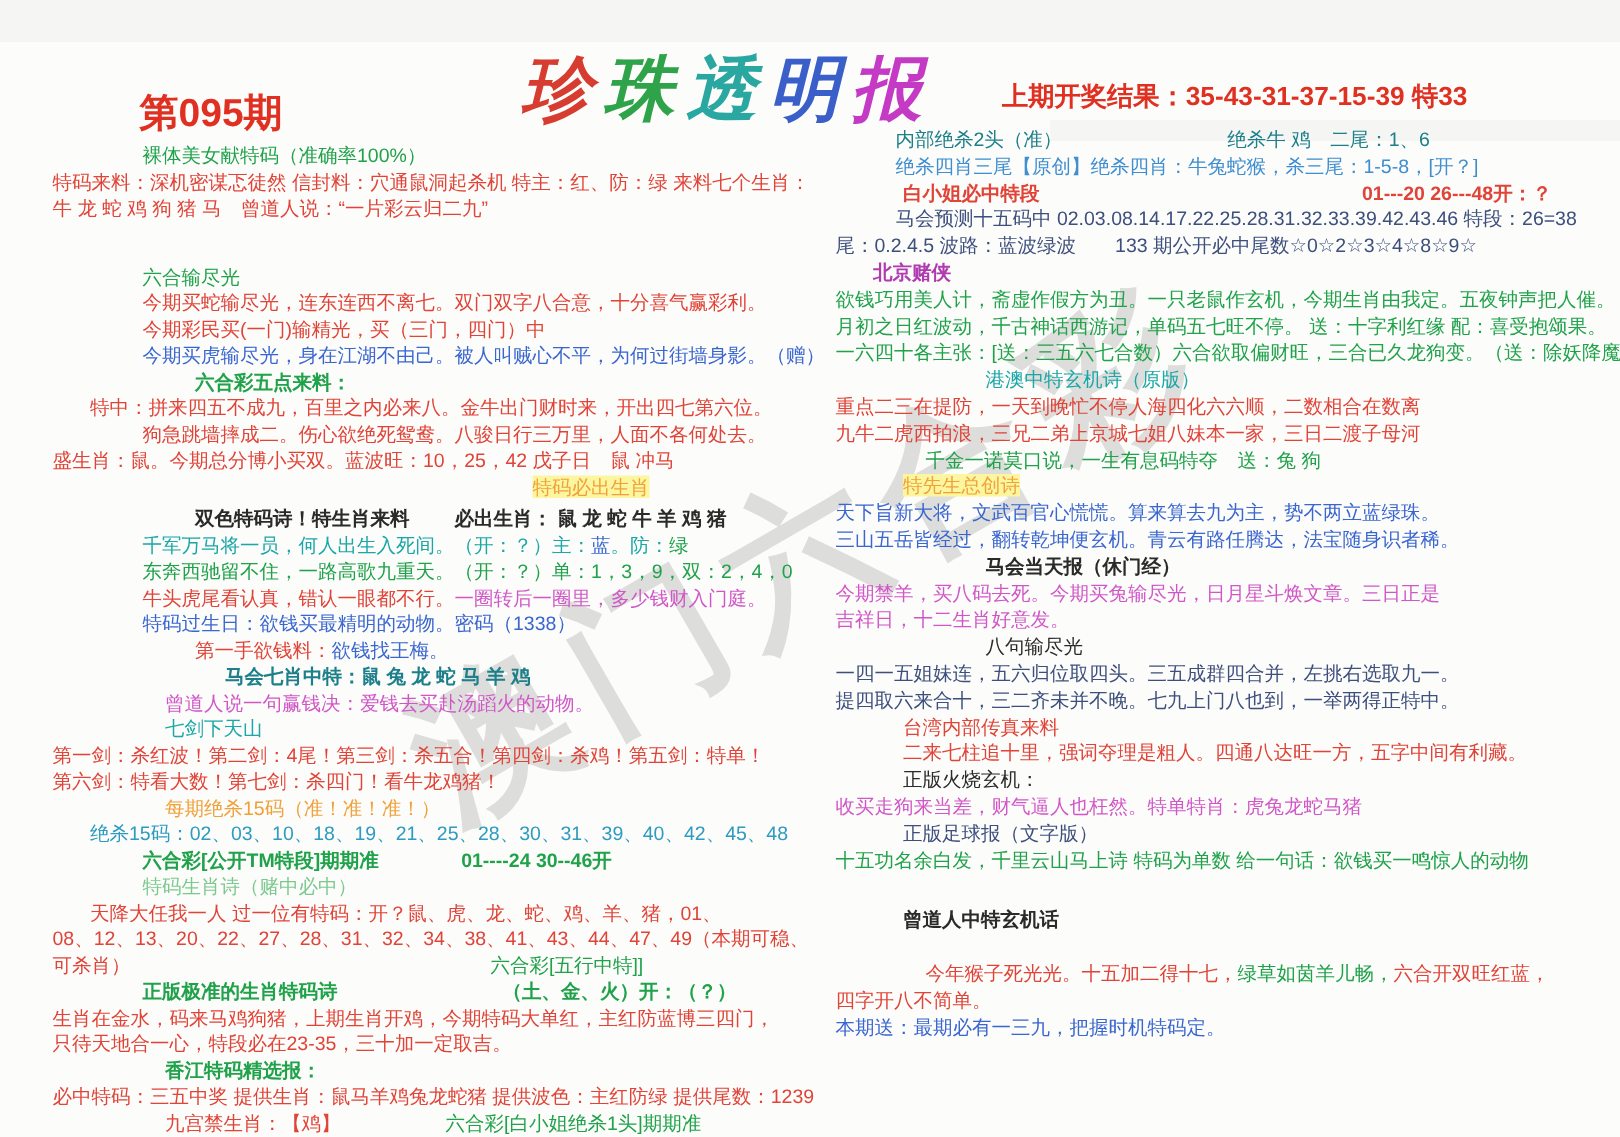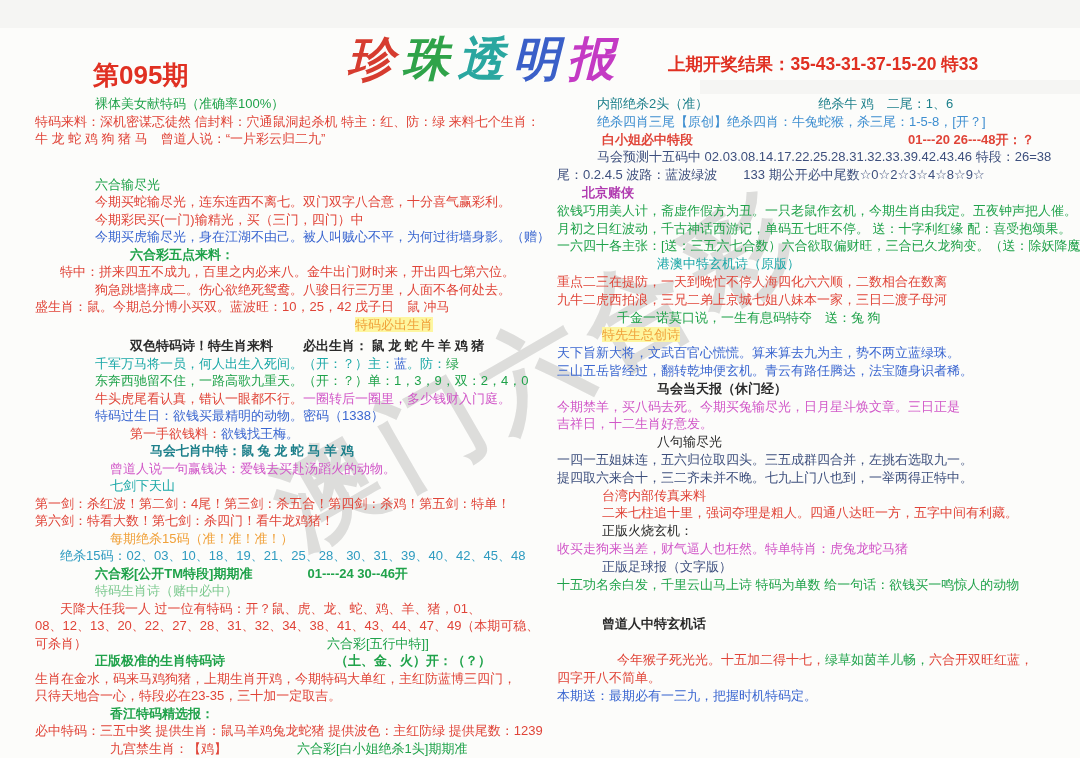--- a/index.html
+++ b/index.html
@@ -17,29 +17,29 @@
     font-family:"Liberation Serif","DejaVu Serif",serif;
     white-space:nowrap;pointer-events:none;
   }
   #issue{position:absolute;left:93px;top:58px;font-size:26px;font-weight:bold;}
   #title{position:absolute;left:290px;top:28px;width:390px;text-align:center;
     font-size:47px;font-weight:bold;font-style:italic;white-space:nowrap;
     font-family:"Liberation Serif","DejaVu Serif",serif;letter-spacing:8px;}
   #result{position:absolute;left:668px;top:52px;font-size:17.5px;font-weight:bold;white-space:nowrap;}
   .col{position:absolute;font-size:13px;line-height:17.5px;white-space:pre;}
   #left-col{left:35px;top:95px;width:515px;}
-  #right-col{left:557px;top:95px;width:520px;line-height:17.8px;}
+  #right-col{left:557px;top:84px;width:520px;line-height:17.8px;}
   .line{white-space:pre;}
 </style>
 </head>
 <body>
 
 <div class="shade" style="left:0;top:0;width:1080px;height:28px;"></div>
 <div class="shade" style="left:700px;top:80px;width:380px;height:14px;"></div>
 
 <div id="watermark">澳门六合彩</div>
 
 <div id="issue" style="color: rgb(224, 48, 34);">第095期</div>
 <div id="title"><span style="color: rgb(214, 60, 47);">珍</span><span style="color: rgb(47, 163, 73);">珠</span><span style="color: rgb(42, 167, 160);">透</span><span style="color: rgb(58, 95, 200);">明</span><span style="color: rgb(196, 58, 196);">报</span></div>
-<div id="result" style="color: rgb(224, 48, 34);">上期开奖结果：35-43-31-37-15-20 特33</div>
+<div id="result" style="color: rgb(224, 48, 34);">上期开奖结果：35-43-31-37-15-39 特33</div>
 
 <div class="col" id="left-col"><div class="line" style="margin-left: 60px; color: rgb(31, 162, 74);"><span>裸体美女献特码（准确率100%）</span></div><div class="line" style="color: rgb(224, 68, 56);"><span>特码来料：深机密谋忑徒然 信封料：穴通鼠洞起杀机 特主：红、防：绿 来料七个生肖：</span></div><div class="line" style="color: rgb(224, 68, 56);"><span>牛 龙 蛇 鸡 狗 猪 马　曾道人说：“一片彩云归二九”</span></div><div class="line" style="margin-left: 60px; margin-top: 28px; color: rgb(31, 162, 74);"><span>六合输尽光</span></div><div class="line" style="margin-left: 60px; color: rgb(224, 68, 56);"><span>今期买蛇输尽光，连东连西不离七。双门双字八合意，十分喜气赢彩利。</span></div><div class="line" style="margin-left: 60px; color: rgb(224, 68, 56);"><span>今期彩民买(一门)输精光，买（三门，四门）中</span></div><div class="line" style="margin-left: 60px; color: rgb(58, 102, 208);"><span>今期买虎输尽光，身在江湖不由己。被人叫贼心不平，为何过街墙身影。（赠）</span></div><div class="line" style="margin-left: 95px; font-weight: bold; color: rgb(31, 162, 74);"><span>六合彩五点来料：</span></div><div class="line" style="margin-left: 25px; color: rgb(224, 68, 56);"><span>特中：拼来四五不成九，百里之内必来八。金牛出门财时来，开出四七第六位。</span></div><div class="line" style="margin-left: 60px; color: rgb(224, 68, 56);"><span>狗急跳墙摔成二。伤心欲绝死鸳鸯。八骏日行三万里，人面不各何处去。</span></div><div class="line" style="color: rgb(224, 68, 56);"><span>盛生肖：鼠。今期总分博小买双。蓝波旺：10，25，42 戊子日　鼠 冲马</span></div><div class="line" style="margin-left: 320px; color: rgb(240, 161, 58);"><span style="background: rgb(253, 246, 160);">特码必出生肖</span></div><div class="line" style="margin-left: 95px; margin-top: 4px; font-weight: bold; color: rgb(42, 42, 42);"><span>双色特码诗！特生肖来料</span><span style="margin-left: 30px;">必出生肖： 鼠 龙 蛇 牛 羊 鸡 猪</span></div><div class="line" style="margin-left: 60px; color: rgb(25, 167, 167);"><span>千军万马将一员，何人出生入死间。（开：？）主：</span><span style="color: rgb(58, 102, 208);">蓝</span><span>。防：</span><span style="color: rgb(31, 162, 74);">绿</span></div><div class="line" style="margin-left: 60px; color: rgb(31, 162, 74);"><span>东奔西驰留不住，一路高歌九重天。（开：？）单：1，3，9，双：2，4，0</span></div><div class="line" style="margin-left: 60px; color: rgb(224, 68, 56);"><span>牛头虎尾看认真，错认一眼都不行。</span><span style="color: rgb(209, 87, 200);">一圈转后一圈里，多少钱财入门庭。</span></div><div class="line" style="margin-left: 60px; color: rgb(58, 102, 208);"><span>特码过生日：欲钱买最精明的动物。密码（1338）</span></div><div class="line" style="margin-left: 95px; color: rgb(224, 68, 56);"><span>第一手欲钱料：</span><span style="color: rgb(58, 102, 208);">欲钱找王梅。</span></div><div class="line" style="margin-left: 115px; font-weight: bold; color: rgb(28, 127, 138);"><span>马会七肖中特：鼠 兔 龙 蛇 马 羊 鸡</span></div><div class="line" style="margin-left: 75px; color: rgb(209, 87, 200);"><span>曾道人说一句赢钱决：爱钱去买赴汤蹈火的动物。</span></div><div class="line" style="margin-left: 75px; color: rgb(25, 167, 167);"><span>七剑下天山</span></div><div class="line" style="color: rgb(224, 68, 56);"><span>第一剑：杀红波！第二剑：4尾！第三剑：杀五合！第四剑：杀鸡！第五剑：特单！</span></div><div class="line" style="color: rgb(224, 68, 56);"><span>第六剑：特看大数！第七剑：杀四门！看牛龙鸡猪！</span></div><div class="line" style="margin-left: 75px; color: rgb(240, 161, 58);"><span>每期绝杀15码（准！准！准！）</span></div><div class="line" style="margin-left: 25px; color: rgb(46, 155, 192);"><span>绝杀15码：02、03、10、18、19、21、25、28、30、31、39、40、42、45、48</span></div><div class="line" style="margin-left: 60px; font-weight: bold; color: rgb(31, 162, 74);"><span>六合彩[公开TM特段]期期准</span><span style="margin-left: 55px;">01----24 30--46开</span></div><div class="line" style="margin-left: 60px; color: rgb(124, 201, 143);"><span>特码生肖诗（赌中必中）</span></div><div class="line" style="margin-left: 25px; color: rgb(224, 68, 56);"><span>天降大任我一人 过一位有特码：开？鼠、虎、龙、蛇、鸡、羊、猪，01、</span></div><div class="line" style="color: rgb(224, 68, 56);"><span>08、12、13、20、22、27、28、31、32、34、38、41、43、44、47、49（本期可稳、</span></div><div class="line" style="color: rgb(224, 68, 56);"><span>可杀肖）</span><span style="color: rgb(31, 162, 74); margin-left: 240px;">六合彩[五行中特]]</span></div><div class="line" style="margin-left: 60px; font-weight: bold; color: rgb(31, 162, 74);"><span>正版极准的生肖特码诗</span><span style="margin-left: 110px;">（土、金、火）开：（？）</span></div><div class="line" style="color: rgb(224, 68, 56);"><span>生肖在金水，码来马鸡狗猪，上期生肖开鸡，今期特码大单红，主红防蓝博三四门，</span></div><div class="line" style="color: rgb(224, 68, 56);"><span>只待天地合一心，特段必在23-35，三十加一定取吉。</span></div><div class="line" style="margin-left: 75px; font-weight: bold; color: rgb(31, 162, 74);"><span>香江特码精选报：</span></div><div class="line" style="color: rgb(224, 68, 56);"><span>必中特码：三五中奖 提供生肖：鼠马羊鸡兔龙蛇猪 提供波色：主红防绿 提供尾数：1239</span></div><div class="line" style="margin-left: 75px; color: rgb(224, 68, 56);"><span>九宫禁生肖：【鸡】</span><span style="color: rgb(31, 162, 74); margin-left: 70px;">六合彩[白小姐绝杀1头]期期准</span></div></div>
 <div class="col" id="right-col"><div class="line" style="margin-left: 40px; color: rgb(28, 127, 138);"><span>内部绝杀2头（准）</span><span style="margin-left: 110px;">绝杀牛 鸡　二尾：1、6</span></div><div class="line" style="margin-left: 40px; color: rgb(62, 142, 208);"><span>绝杀四肖三尾【原创】绝杀四肖：牛兔蛇猴，杀三尾：1-5-8，[开？]</span></div><div class="line" style="margin-left: 45px; font-weight: bold; color: rgb(224, 68, 56);"><span>白小姐必中特段</span><span style="margin-left: 215px;">01---20 26---48开：？</span></div><div class="line" style="margin-left: 40px; color: rgb(61, 79, 125);"><span>马会预测十五码中 02.03.08.14.17.22.25.28.31.32.33.39.42.43.46 特段：26=38</span></div><div class="line" style="color: rgb(61, 79, 125);"><span>尾：0.2.4.5 波路：蓝波绿波　　133 期公开必中尾数☆0☆2☆3☆4☆8☆9☆</span></div><div class="line" style="margin-left: 25px; font-weight: bold; color: rgb(176, 58, 176);"><span>北京赌侠</span></div><div class="line" style="color: rgb(31, 162, 74);"><span>欲钱巧用美人计，斋虚作假方为丑。一只老鼠作玄机，今期生肖由我定。五夜钟声把人催。</span></div><div class="line" style="color: rgb(31, 162, 74);"><span>月初之日红波动，千古神话西游记，单码五七旺不停。 送：十字利红缘 配：喜受抱颂果。</span></div><div class="line" style="color: rgb(31, 162, 74);"><span>一六四十各主张：[送：三五六七合数）六合欲取偏财旺，三合已久龙狗变。（送：除妖降魔）</span></div><div class="line" style="margin-left: 100px; color: rgb(25, 167, 167);"><span>港澳中特玄机诗（原版）</span></div><div class="line" style="color: rgb(224, 68, 56);"><span>重点二三在提防，一天到晚忙不停人海四化六六顺，二数相合在数离</span></div><div class="line" style="color: rgb(224, 68, 56);"><span>九牛二虎西拍浪，三兄二弟上京城七姐八妹本一家，三日二渡子母河</span></div><div class="line" style="margin-left: 60px; color: rgb(31, 162, 74);"><span>千金一诺莫口说，一生有息码特夺　送：兔 狗</span></div><div class="line" style="margin-left: 45px; color: rgb(240, 161, 58);"><span style="background: rgb(253, 246, 160);">特先生总创诗</span></div><div class="line" style="color: rgb(58, 102, 208);"><span>天下旨新大将，文武百官心慌慌。算来算去九为主，势不两立蓝绿珠。</span></div><div class="line" style="color: rgb(58, 102, 208);"><span>三山五岳皆经过，翻转乾坤便玄机。青云有路任腾达，法宝随身识者稀。</span></div><div class="line" style="margin-left: 100px; font-weight: bold; color: rgb(42, 42, 42);"><span>马会当天报（休门经）</span></div><div class="line" style="color: rgb(209, 87, 200);"><span>今期禁羊，买八码去死。今期买兔输尽光，日月星斗焕文章。三日正是</span></div><div class="line" style="color: rgb(209, 87, 200);"><span>吉祥日，十二生肖好意发。</span></div><div class="line" style="margin-left: 100px; color: rgb(42, 42, 42);"><span>八句输尽光</span></div><div class="line" style="color: rgb(61, 79, 125);"><span>一四一五姐妹连，五六归位取四头。三五成群四合并，左挑右选取九一。</span></div><div class="line" style="color: rgb(61, 79, 125);"><span>提四取六来合十，三二齐未并不晚。七九上门八也到，一举两得正特中。</span></div><div class="line" style="margin-left: 45px; color: rgb(224, 68, 56);"><span>台湾内部传真来料</span></div><div class="line" style="margin-left: 45px; color: rgb(224, 68, 56);"><span>二来七柱追十里，强词夺理是粗人。四通八达旺一方，五字中间有利藏。</span></div><div class="line" style="margin-left: 45px; color: rgb(42, 42, 42);"><span>正版火烧玄机：</span></div><div class="line" style="color: rgb(209, 87, 200);"><span>收买走狗来当差，财气逼人也枉然。特单特肖：虎兔龙蛇马猪</span></div><div class="line" style="margin-left: 45px; color: rgb(61, 79, 125);"><span>正版足球报（文字版）</span></div><div class="line" style="color: rgb(31, 162, 74);"><span>十五功名余白发，千里云山马上诗 特码为单数 给一句话：欲钱买一鸣惊人的动物</span></div><div class="line" style="margin-left: 45px; margin-top: 22px; font-weight: bold; color: rgb(42, 42, 42);"><span>曾道人中特玄机话</span></div><div class="line" style="margin-left: 60px; margin-top: 18px; color: rgb(224, 68, 56);"><span>今年猴子死光光。十五加二得十七，</span><span style="color: rgb(31, 162, 74);">绿草如茵羊儿畅，</span><span>六合开双旺红蓝，</span></div><div class="line" style="color: rgb(224, 68, 56);"><span>四字开八不简单。</span></div><div class="line" style="color: rgb(58, 102, 208);"><span>本期送：最期必有一三九，把握时机特码定。</span></div></div>
 
 </body></html>

